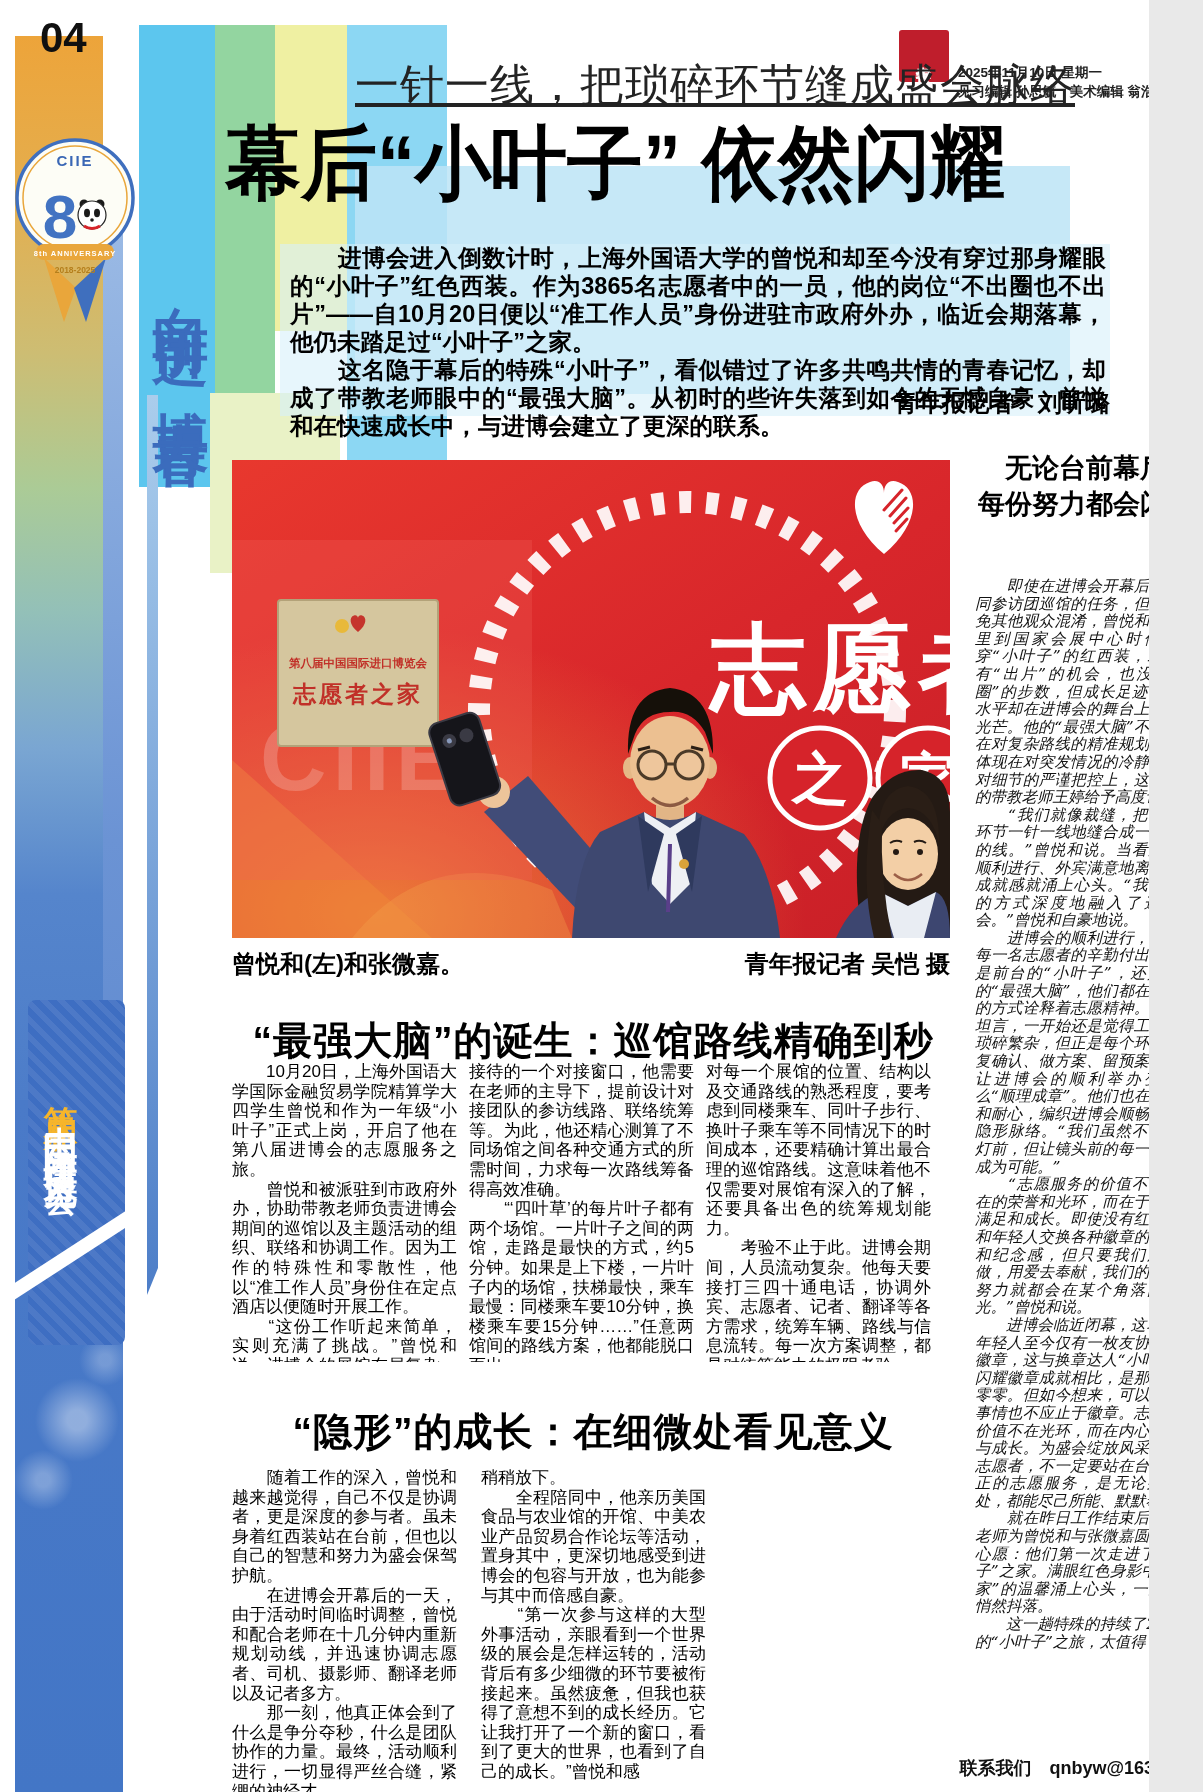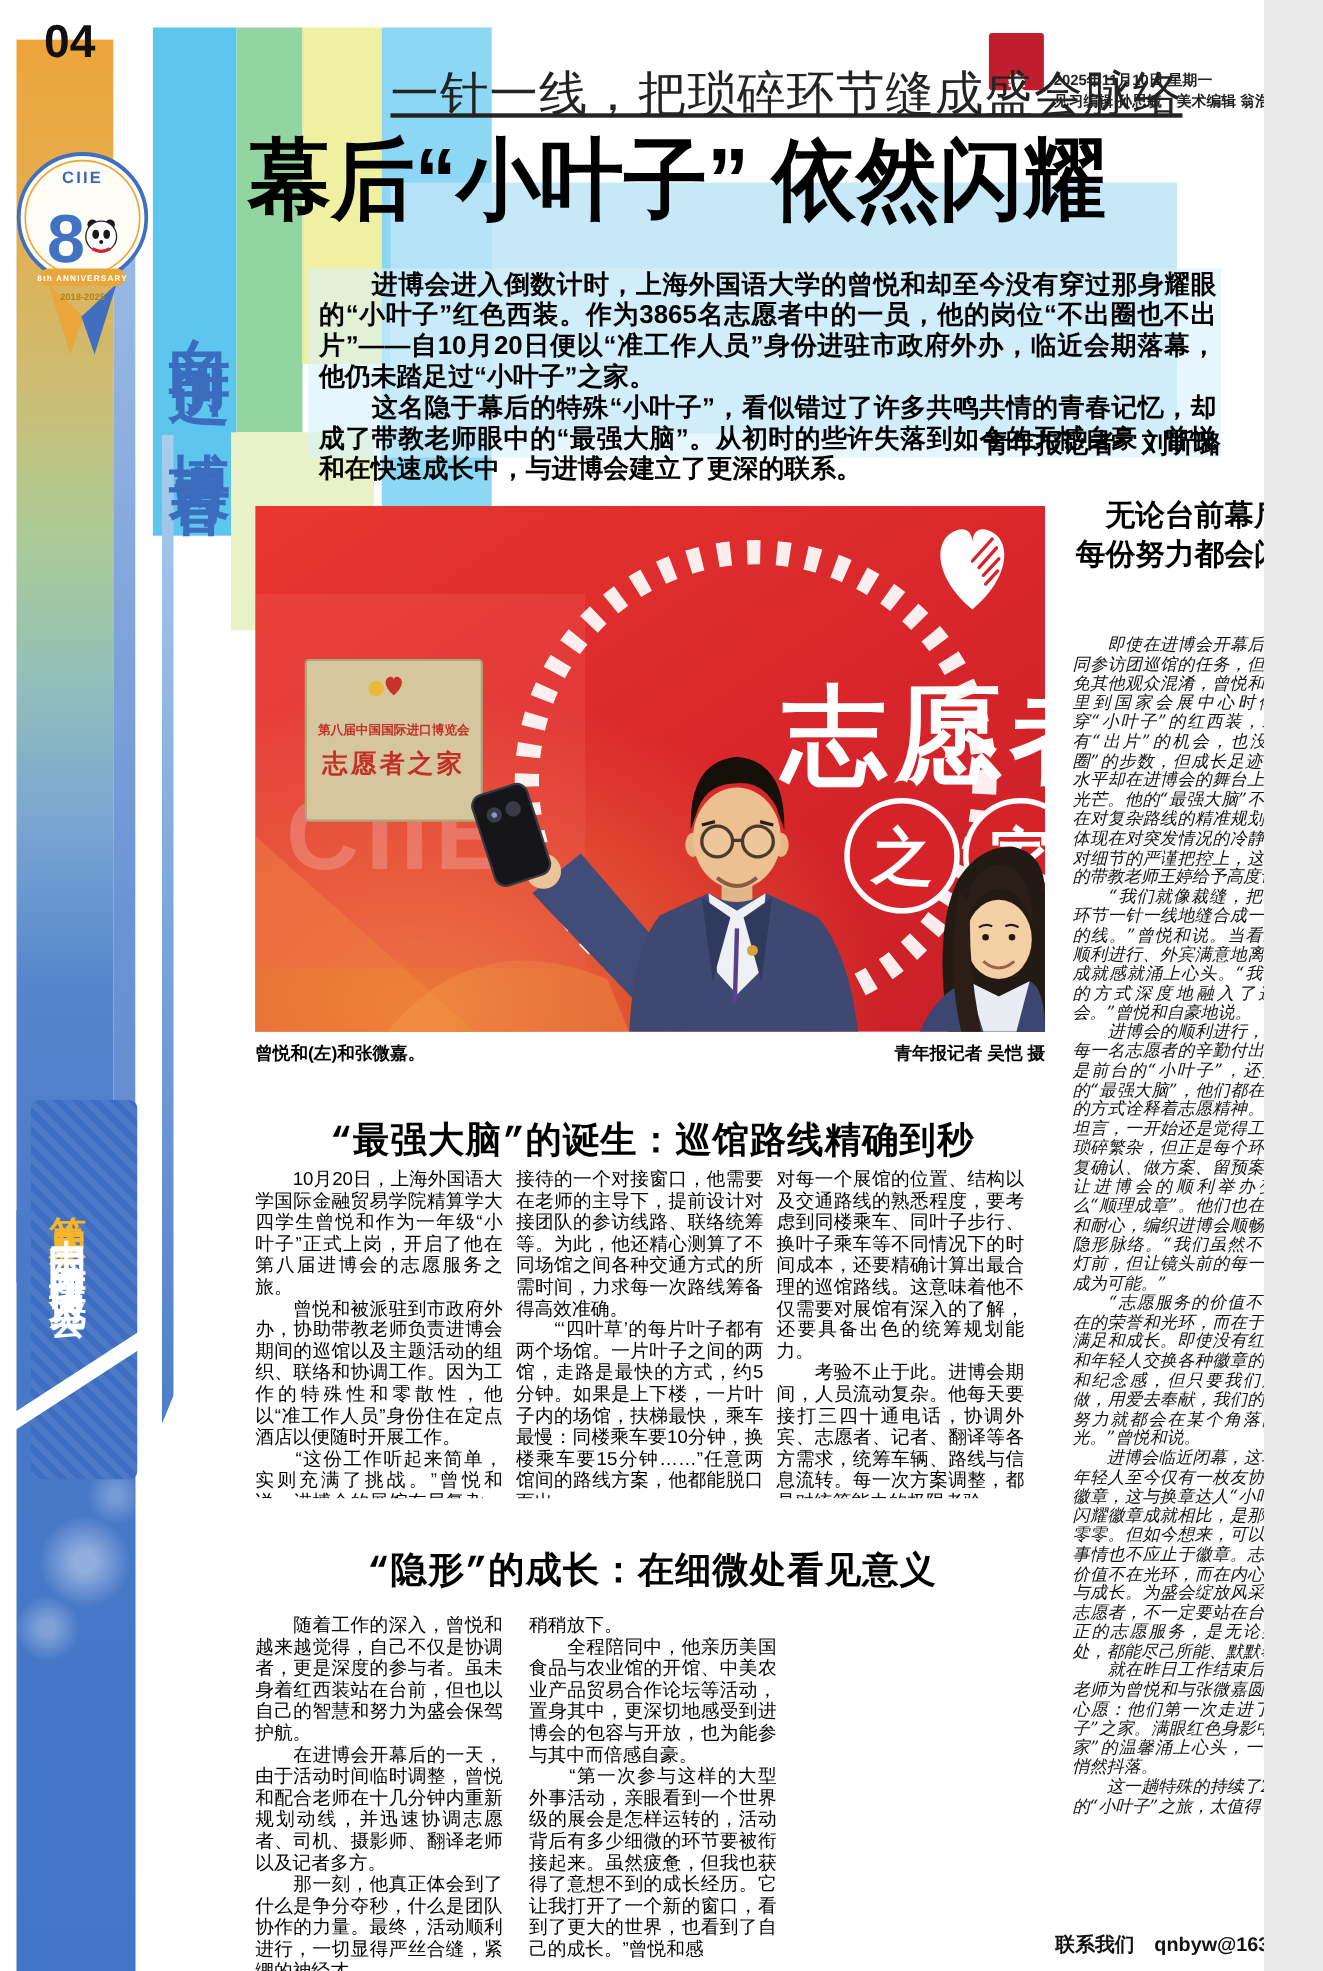--- a/index.html
+++ b/index.html
@@ -49,24 +49,24 @@
     white-space:nowrap;letter-spacing:0px;transform:scaleY(1.06);transform-origin:left top;}
 
   
   .lead{left:290px;top:244px;width:816px;font-size:23.5px;font-weight:600;line-height:28px;
     text-align:justify;white-space:pre-line;}
   .byline{left:290px;top:387px;width:820px;text-align:right;font-size:24px;font-weight:bold;}
 
   
   .photo{left:232px;top:460px;width:718px;height:478px;overflow:hidden;}
   .caption{left:232px;top:948px;width:718px;display:flex;justify-content:space-between;
-    font-size:16px;font-weight:bold;}
-
-  
-  .sec-heading{left:232px;width:722px;text-align:center;font-size:33px;font-weight:900;letter-spacing:1px;white-space:nowrap;font-family:Liberation Mono, monospace;}
+    font-size:24px;font-weight:bold;}
+
+  
+  .sec-heading{left:232px;width:722px;text-align:center;font-size:39px;font-weight:900;letter-spacing:1px;white-space:nowrap;}
   .sec1-h{top:1014px;} .sec2-h{top:1405px;}
   .cols{left:232px;width:723px;display:flex;gap:24px;overflow:hidden;}
   .cols .col{width:225px;font-size:17px;line-height:19.6px;text-align:justify;white-space:pre-line;}
   .sec1-c{top:1062px;height:300px;gap:12px;}
   .sec2-c{top:1468px;height:324px;}
 
   
   .rc-heading{left:975px;top:450px;width:222px;text-align:center;font-size:27px;font-weight:900;line-height:36px;}
   .rc-body{left:975px;top:540px;width:222px;height:1216px;overflow:hidden;
     font-family:"DejaVu Serif",serif;font-style:italic;font-size:15.5px;line-height:17.6px;

